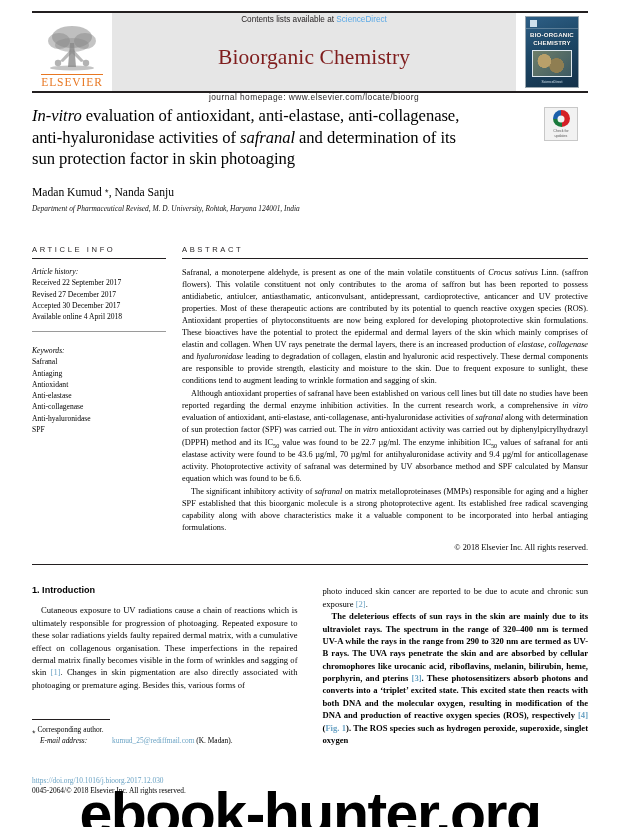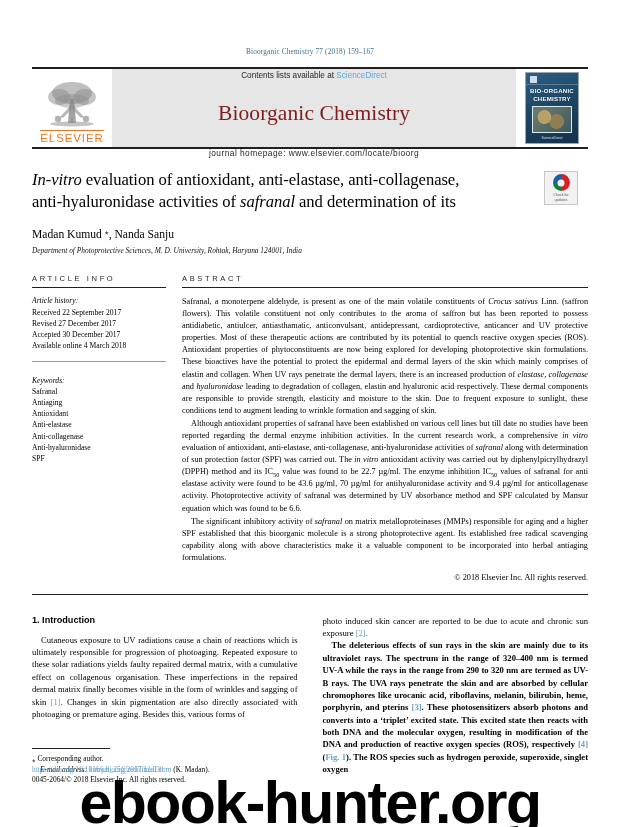--- a/index.html
+++ b/index.html
@@ -36,21 +36,21 @@
   }
   .elsevier-box {
     width: 80px; flex: 0 0 80px;
     display: flex; flex-direction: column;
     align-items: center; justify-content: flex-end;
     padding-bottom: 3px;
     background: #fff;
   }
   .tree-svg { display:block; }
   .elsevier-word {
-    font-family: Liberation Sans, sans-serif;
+    font-family: Liberation Serif, serif;
     font-size: 11.5px;
     letter-spacing: .9px;
     color: #e87722;
     border-top: 1.1px solid #e87722;
     padding-top: 1px;
     margin-top: 1px;
     line-height: 1.05;
   }
   .masthead-center {
     flex: 1 1 auto;
@@ -117,21 +117,21 @@
       linear-gradient(135deg,#6e7f6a,#3e5a63);
       border:1px solid #dfe9f0;
   }
   .cover .c-foot {
     position:absolute; bottom:3px;
     font-size:3.4px; color:#cfe0ec;
     font-family:"Liberation Sans",sans-serif;
   }
 
   
-  .title-wrap { display:flex; margin-top: 20px; }
+  .title-wrap { display:flex; margin-top: 12px; }
   .title-col { flex: 1 1 auto; padding-right: 10px; }
   h1.article-title {
     font-family: "Liberation Serif", serif;
     font-size: 16.6px;
     font-weight: normal;
     line-height: 1.31;
     margin: 0;
     letter-spacing: -.05px;
   }
   h1.article-title em { font-style: italic; }
@@ -170,21 +170,21 @@
     font-family:"Liberation Serif", serif;
     font-style: italic;
     font-size: 7.4px;
     margin-top: 5px;
     color:#111;
   }
 
   
   .info-abstract {
     display: flex;
-    margin-top: 19px;
+    margin-top: 32px;
     gap: 16px;
     justify-content: flex-end;
   }
   .col-info { flex: 0 0 134px; }
   .col-abstract { flex: 1 1 auto; }
   .sec-head {
     font-family:"Liberation Sans", sans-serif;
     font-size: 7.6px;
     font-weight: normal;
     letter-spacing: 2.6px;
@@ -239,21 +239,21 @@
 
   
   .footnote-wrap { position: absolute; left: 0; right: 0; bottom: 0; }
   .fn-rule { width: 78px; border-top: .7px solid #231f20; margin-bottom: 4px; }
   .footnote {
     font-size: 7.4px;
     line-height: 1.5;
   }
   .footnote .star { font-size: 6.4px; }
   .footnote .em { font-style: italic; }
-  .footnote a, .footnote .mail { color:#6ba3c4; }
+  .footnote a, .footnote .mail { color:#6ba3c4;margin-left:23px; }
   .fn-indent { padding-left: 8px; }
 
   
   .page-footer {
     position: absolute;
     left: 32px; bottom: 41px;
     font-size: 7.4px;
     line-height: 1.42;
   }
   .page-footer .doi { color:#6ba3c4; }
@@ -270,21 +270,20 @@
     color: #000;
     line-height: 1;
     pointer-events: none;
   }
 </style>
 </head>
 <body>
 
 <div class="page">
 
-  <div class="running-head">Bioorganic Chemistry 77 (2018) 159–167</div>
 
   <div class="masthead">
 
     <div class="elsevier-box">
       <svg class="tree-svg" width="52" height="50" viewBox="0 0 52 50">
         <g fill="#8a8a8a">
           <ellipse cx="26" cy="14" rx="20" ry="11" opacity=".55"></ellipse>
           <ellipse cx="13" cy="18" rx="11" ry="8" opacity=".5"></ellipse>
           <ellipse cx="39" cy="18" rx="11" ry="8" opacity=".5"></ellipse>
           <ellipse cx="26" cy="22" rx="17" ry="7" opacity=".45"></ellipse>
@@ -311,25 +310,25 @@
         <div class="c-top"></div>
         <div class="c-title">BIO-ORGANIC CHEMISTRY</div>
         <div class="c-img"></div>
         <div class="c-foot">ScienceDirect</div>
       </div>
     </div>
   </div>
 
   <div class="title-wrap">
     <div class="title-col">
-      <h1 class="article-title"><em>In-vitro</em><span> evaluation of antioxidant, anti-elastase, anti-collagenase,</span><br><span>anti-hyaluronidase activities of </span><em>safranal</em><span> and determination of its</span><br></h1>
+      <h1 class="article-title"><em>In-vitro</em><span> evaluation of antioxidant, anti-elastase, anti-collagenase,</span><br><span>anti-hyaluronidase activities of </span><em>safranal</em><span> and determination of its</span><br><span>sun protection factor in skin photoaging</span></h1>
 
       <div class="authors"><span>Madan Kumud </span><sup>⁎</sup><span>, Nanda Sanju</span></div>
 
-      <div class="affiliation">Department of Photoprotective Sciences, M. D. University, Rohtak, Haryana 124001, India</div>
+      <div class="affiliation">Department of Pharmaceutical Revised, M. D. University, Rohtak, Haryana 124001, India</div>
     </div>
 
     <div class="crossmark-col">
       <div class="crossmark">
         <div class="cm-mark"></div>
         <div class="cm-text"><span>Check for</span><br><span>updates</span></div>
       </div>
     </div>
   </div>
 
@@ -337,21 +336,21 @@
 
     <div class="col-info">
       <div class="sec-head">ARTICLE INFO</div>
       <div class="rule"></div>
 
       <div class="info-block">
         <div class="lbl">Article history:</div>
         <div>Received 22 September 2017</div>
         <div>Revised 27 December 2017</div>
         <div>Accepted 30 December 2017</div>
-        <div>Available online 4 March 2018</div>
+        <div>Available online 4 April 2018</div>
       </div>
 
       <div class="rule rule-thin" style="margin-top:9px"></div>
 
       <div class="kw-block">
         <div class="lbl" style="font-style:italic">Keywords:</div>
         <div>Safranal</div>
         <div>Antiaging</div>
         <div>Antioxidant</div>
         <div>Anti-elastase</div>

